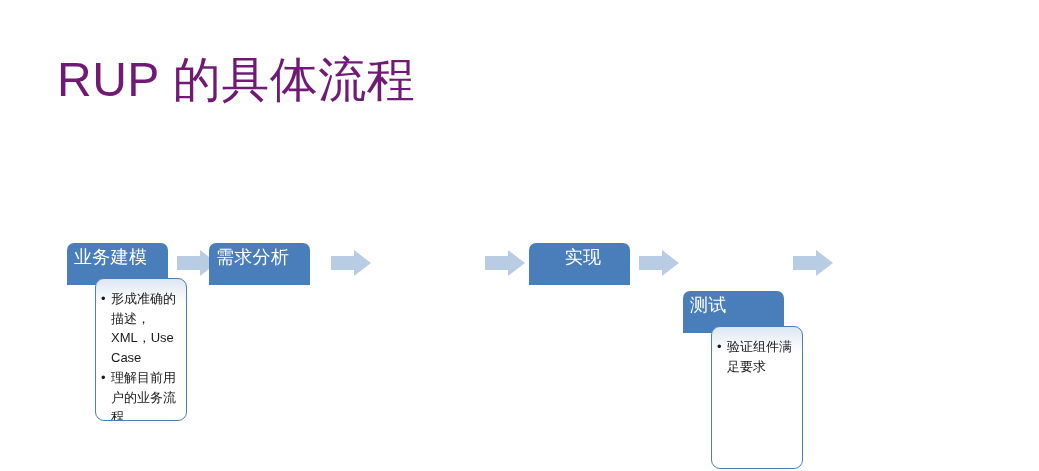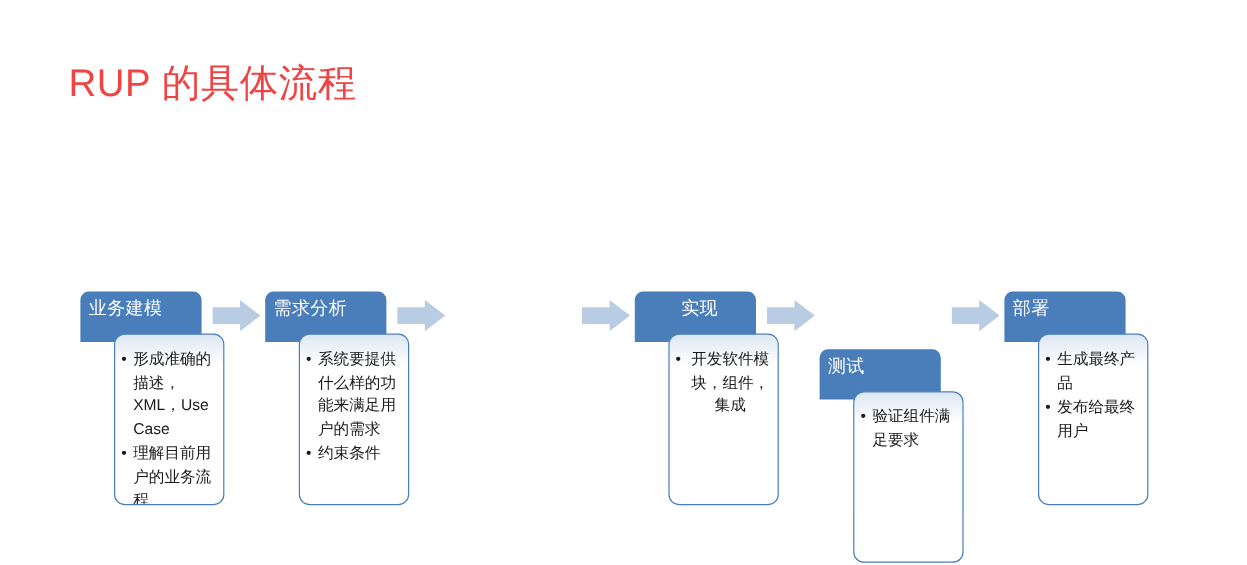--- a/index.html
+++ b/index.html
@@ -12,23 +12,23 @@
     background: #ffffff;
     font-family: "Liberation Sans", "DejaVu Sans", sans-serif;
     overflow: hidden;
     position: relative;
   }
 
   #slide-title {
     position: absolute;
     left: 57px;
     top: 26px;
-    font-size: 32px;
+    font-size: 48px;
     line-height: 44px;
-    color: #ef4444;
+    color: #701a75;
     font-weight: normal;
     letter-spacing: 0.5px;
     white-space: nowrap;
   }
 
   #flow {
     position: absolute;
     left: 0;
     top: 0;
     width: 1039px;
@@ -49,21 +49,21 @@
     top: 0;
     width: 101px;
     height: 42px;
     background: #4a7ebb;
     border-radius: 7px 7px 0 0;
     box-sizing: border-box;
     padding: 6px 0 0 7px;
   }
   .stage-header-label {
     color: #ffffff;
-    font-size: 15px;
+    font-size: 18px;
     line-height: 17px;
     white-space: nowrap;
     letter-spacing: 0.3px;
   }
 
   
   .stage-body {
     position: absolute;
     left: 28px;
     top: 35px;
@@ -125,49 +125,38 @@
           <li>形成准确的描述，XML，Use Case</li>
           <li>理解目前用户的业务流程</li>
         </ul>
       </div>
     </div>
     <div class="flow-arrow" style="left: 177px;">
       <svg width="40" height="26" viewBox="0 0 40 26" xmlns="http://www.w3.org/2000/svg">
         <path d="M0 6 L23 6 L23 0 L40 13 L23 26 L23 20 L0 20 Z" fill="#b8cce4"></path>
       </svg>
     </div>
-    <div class="stage" style="left: 221px;">
+    <div class="stage" style="left: 209px;">
       <div class="stage-header">
         <div class="stage-header-label">需求分析</div>
-      </div>
-      <div class="stage-body">
-        <ul class="bullets">
-          <li>系统要提供什么样的功能来满足用户的需求</li>
-          <li>约束条件</li>
-        </ul>
       </div>
     </div>
     <div class="flow-arrow" style="left: 331px;">
       <svg width="40" height="26" viewBox="0 0 40 26" xmlns="http://www.w3.org/2000/svg">
         <path d="M0 6 L23 6 L23 0 L40 13 L23 26 L23 20 L0 20 Z" fill="#b8cce4"></path>
       </svg>
     </div>
     <div class="flow-arrow" style="left: 485px;">
       <svg width="40" height="26" viewBox="0 0 40 26" xmlns="http://www.w3.org/2000/svg">
         <path d="M0 6 L23 6 L23 0 L40 13 L23 26 L23 20 L0 20 Z" fill="#b8cce4"></path>
       </svg>
     </div>
     <div class="stage" style="left: 529px; text-align: center;">
       <div class="stage-header">
         <div class="stage-header-label">实现</div>
-      </div>
-      <div class="stage-body">
-        <ul class="bullets">
-          <li>开发软件模块，组件，集成</li>
-        </ul>
       </div>
     </div>
     <div class="flow-arrow" style="left: 639px;">
       <svg width="40" height="26" viewBox="0 0 40 26" xmlns="http://www.w3.org/2000/svg">
         <path d="M0 6 L23 6 L23 0 L40 13 L23 26 L23 20 L0 20 Z" fill="#b8cce4"></path>
       </svg>
     </div>
     <div class="stage" style="left: 683px; margin-top: 48px;">
       <div class="stage-header">
         <div class="stage-header-label">测试</div>
@@ -176,24 +165,13 @@
         <ul class="bullets">
           <li>验证组件满足要求</li>
         </ul>
       </div>
     </div>
     <div class="flow-arrow" style="left: 793px;">
       <svg width="40" height="26" viewBox="0 0 40 26" xmlns="http://www.w3.org/2000/svg">
         <path d="M0 6 L23 6 L23 0 L40 13 L23 26 L23 20 L0 20 Z" fill="#b8cce4"></path>
       </svg>
     </div>
-    <div class="stage" style="left: 837px;">
-      <div class="stage-header">
-        <div class="stage-header-label">部署</div>
-      </div>
-      <div class="stage-body">
-        <ul class="bullets">
-          <li>生成最终产品</li>
-          <li>发布给最终用户</li>
-        </ul>
-      </div>
-    </div>
   </div>
 
 </body></html>

